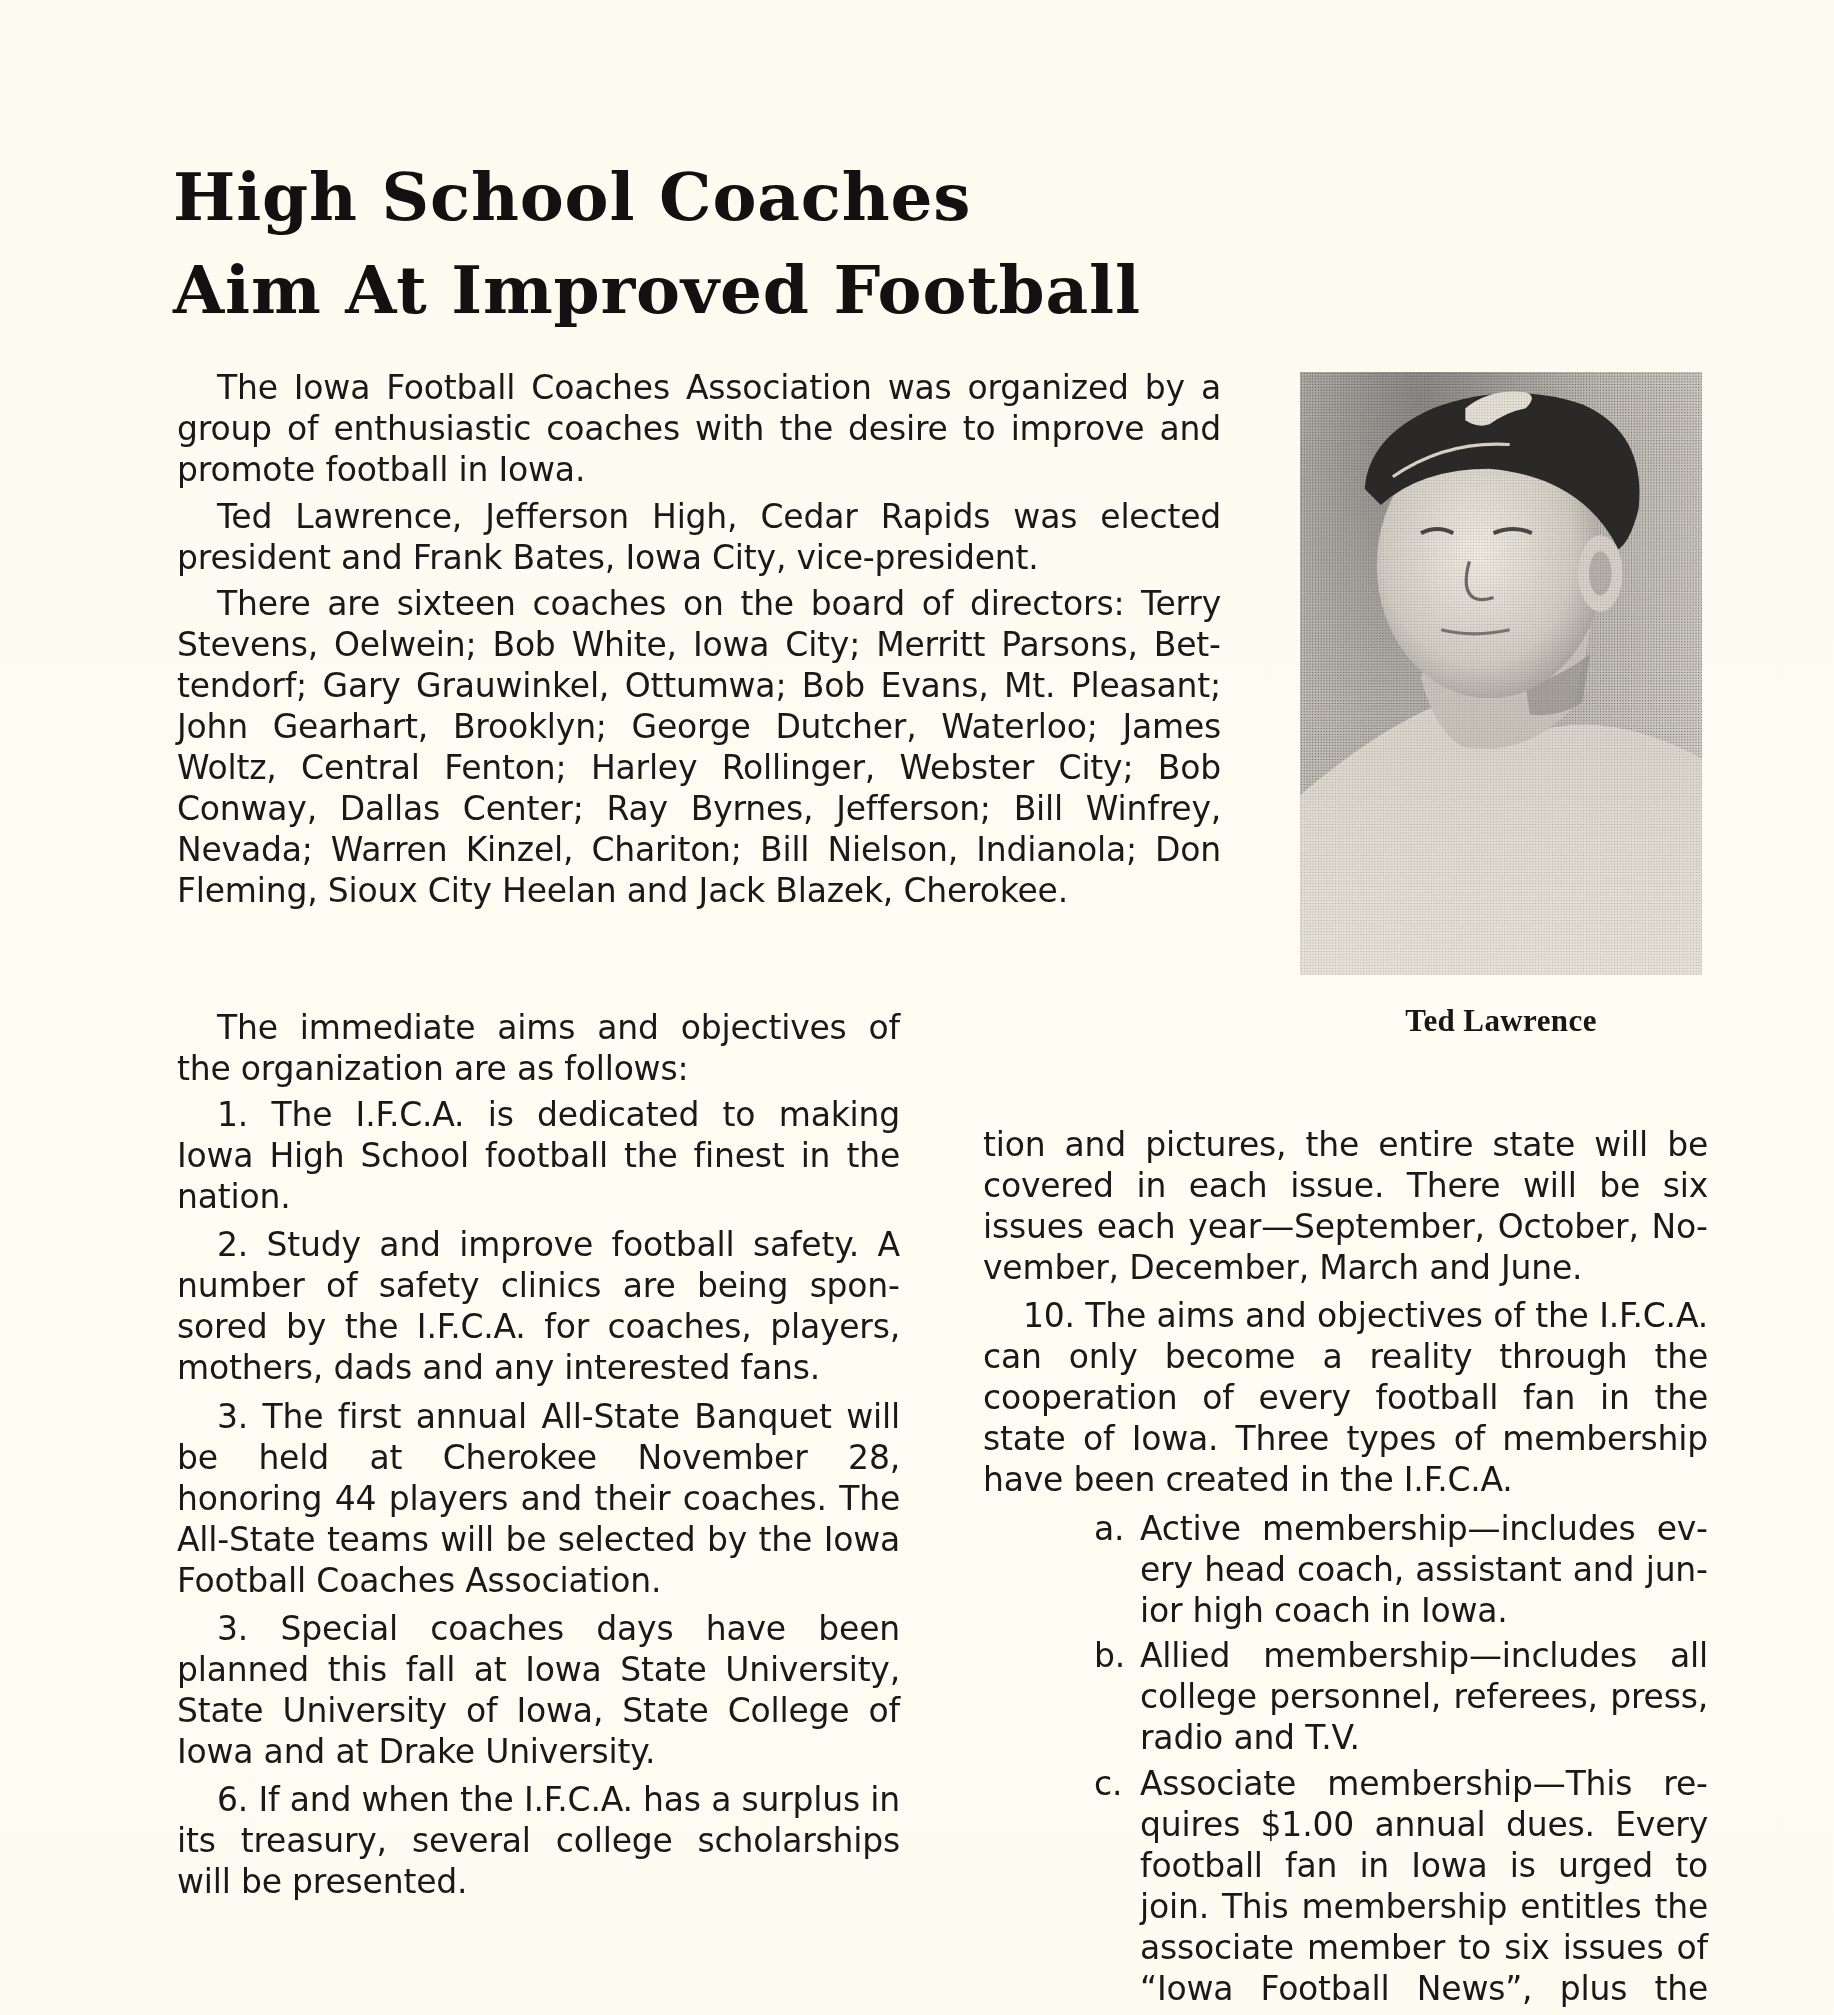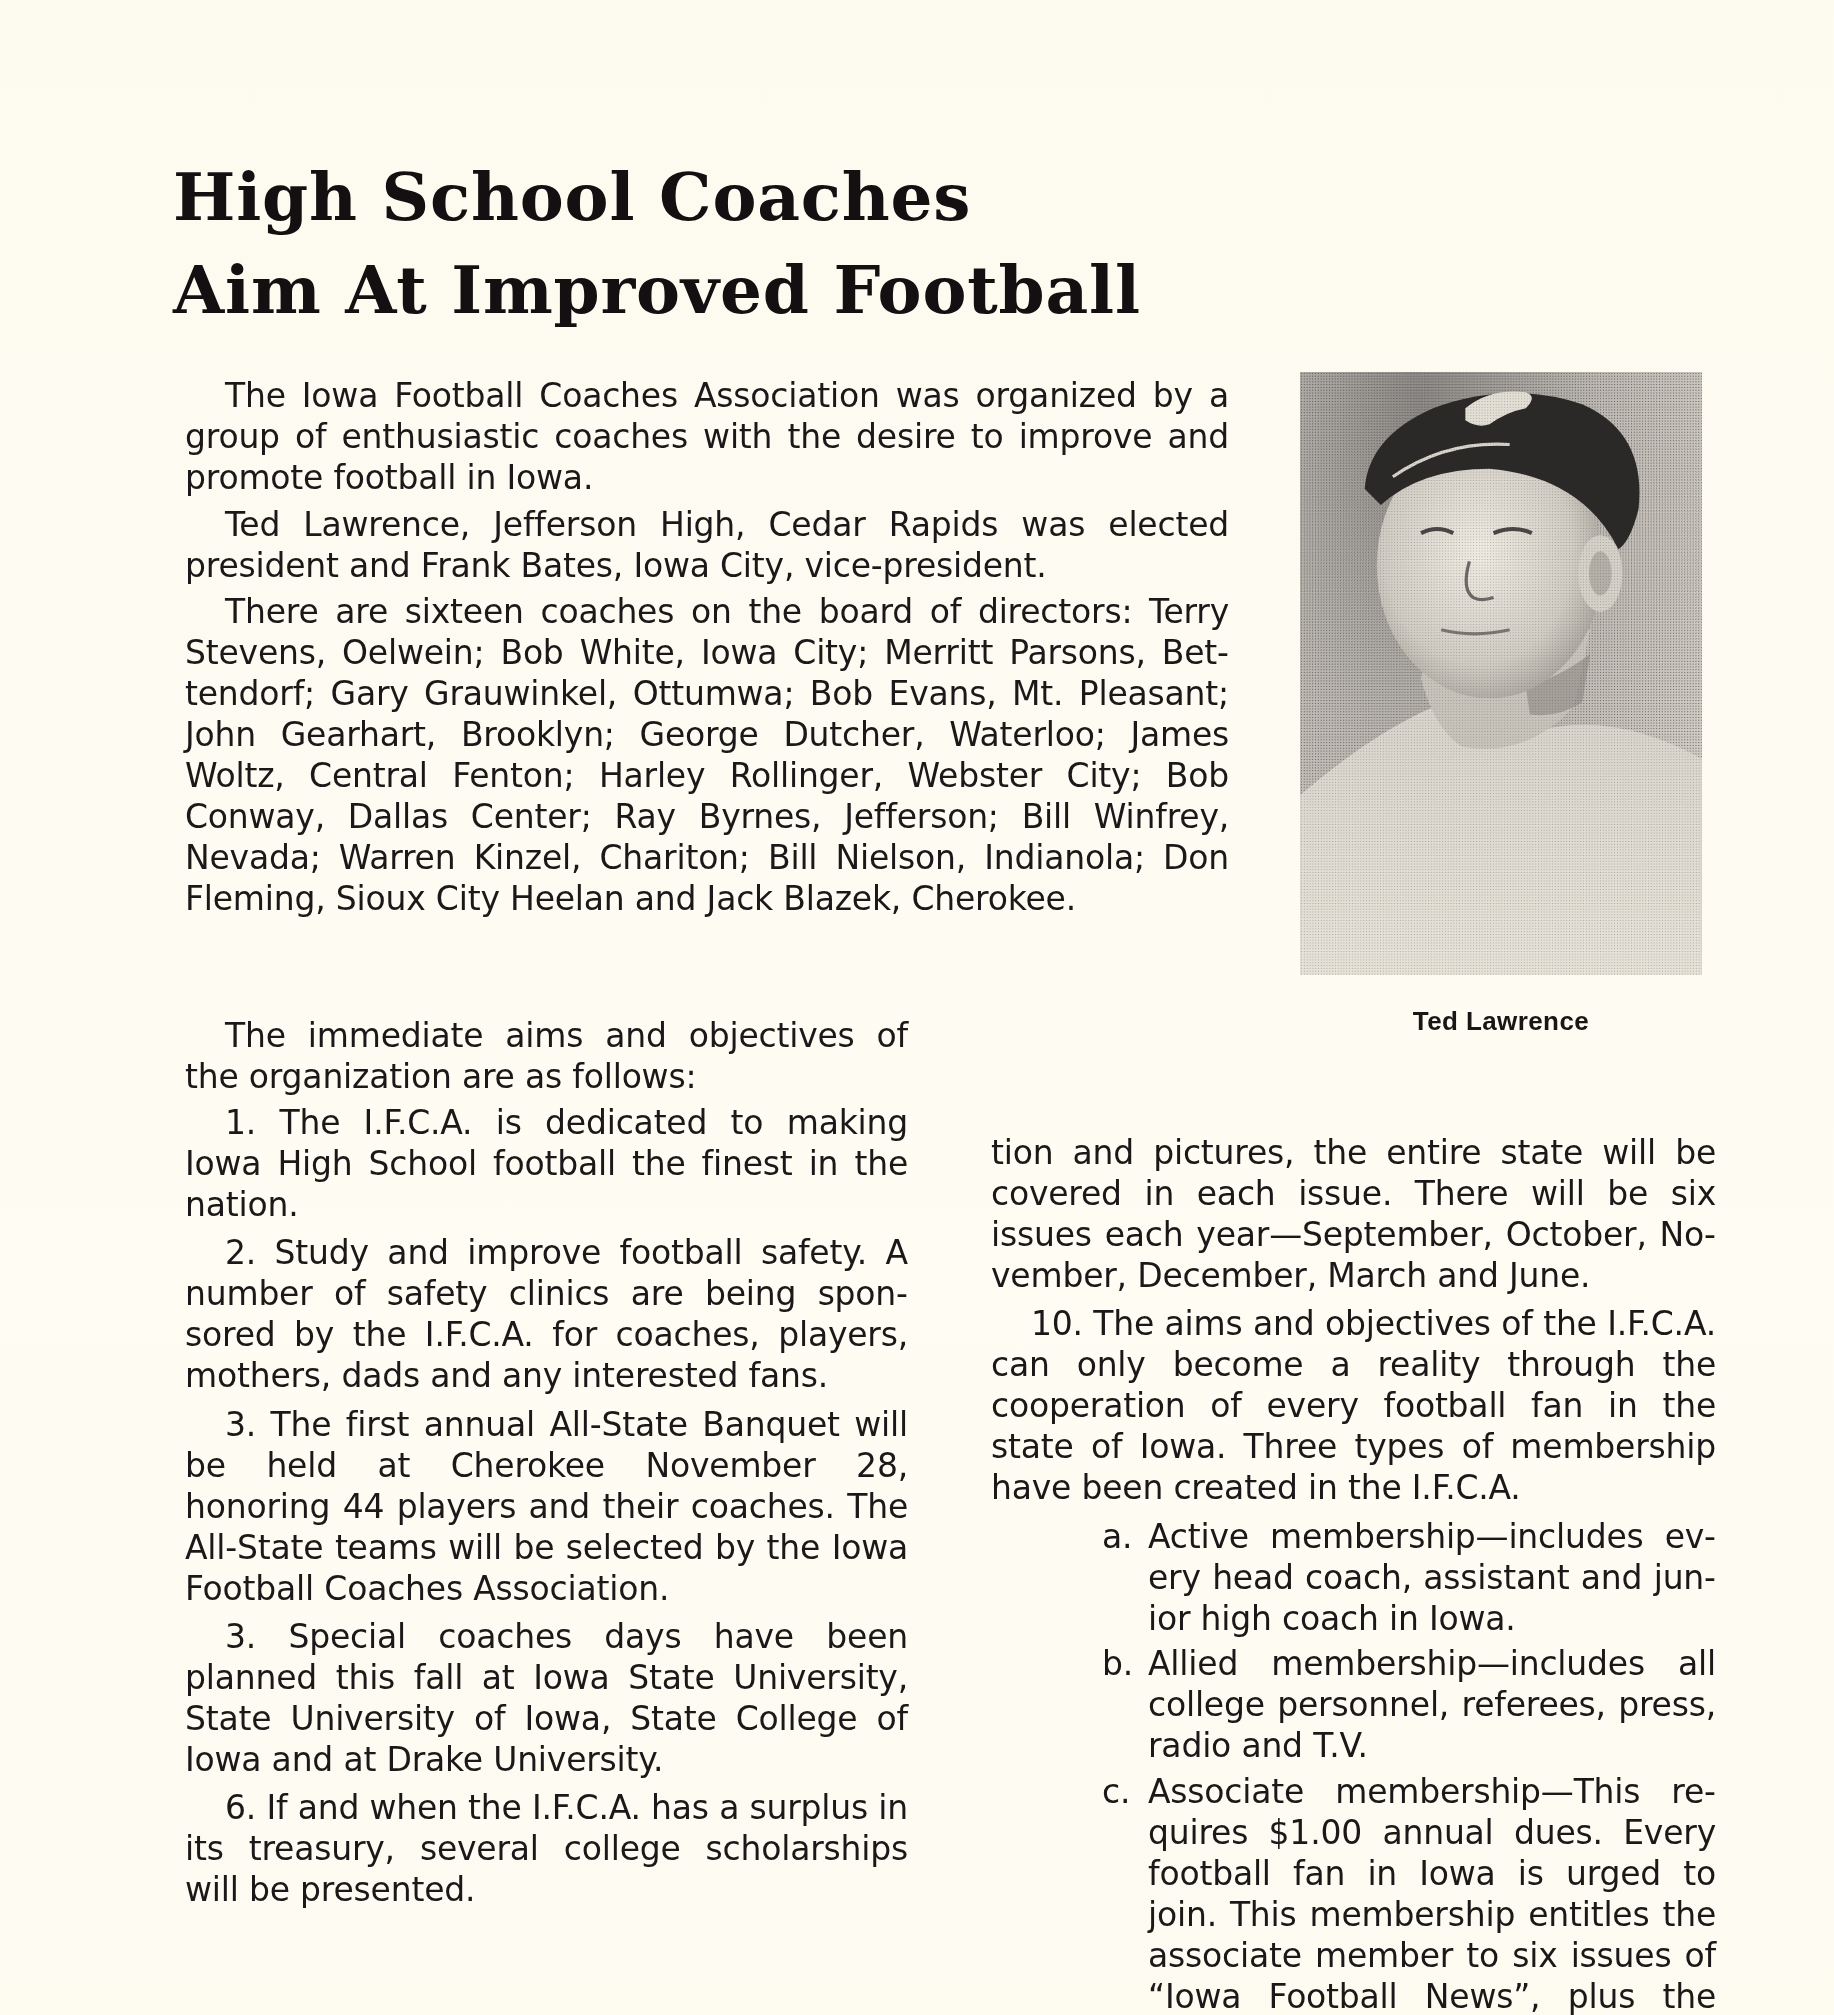--- a/index.html
+++ b/index.html
@@ -37,21 +37,21 @@
     }
     .headline span { display: block; white-space: nowrap; }
 
     
     .body-text {
       font-family: "DejaVu Sans", "Liberation Sans", sans-serif;
       font-size: 33px;
       line-height: 41px;
       color: #1c1718;
       text-align: justify;
-      margin: 12px;
+      margin: 4px;
       letter-spacing: -0.2px;
     }
     .body-text p {
       margin: 0 0 5.6px 0;
       text-indent: 40px;
       hyphens: manual;
     }
 
     
     .intro {
@@ -75,23 +75,23 @@
         radial-gradient(ellipse at 30% 5%, #8d8a87 0%, #bdb9b2 45%, #d9d5cc 100%);
       background-size: 2.8px 2.8px, 100% 100%;
     }
     .photo svg { position: absolute; left: 0; top: 0; }
     .caption {
       position: absolute;
       left: 1300px;
       top: 1003px;
       width: 402px;
       text-align: center;
-      font-family: Liberation Sans, sans-serif;
+      font-family: Liberation Serif, serif;
       font-weight: bold;
-      font-size: 26px;
+      font-size: 31px;
       line-height: 36px;
       color: #1a1616;
       letter-spacing: 0.4px;
     }
 
     
     .aims-lead {
       position: absolute;
       left: 173px;
       top: 1003px;

